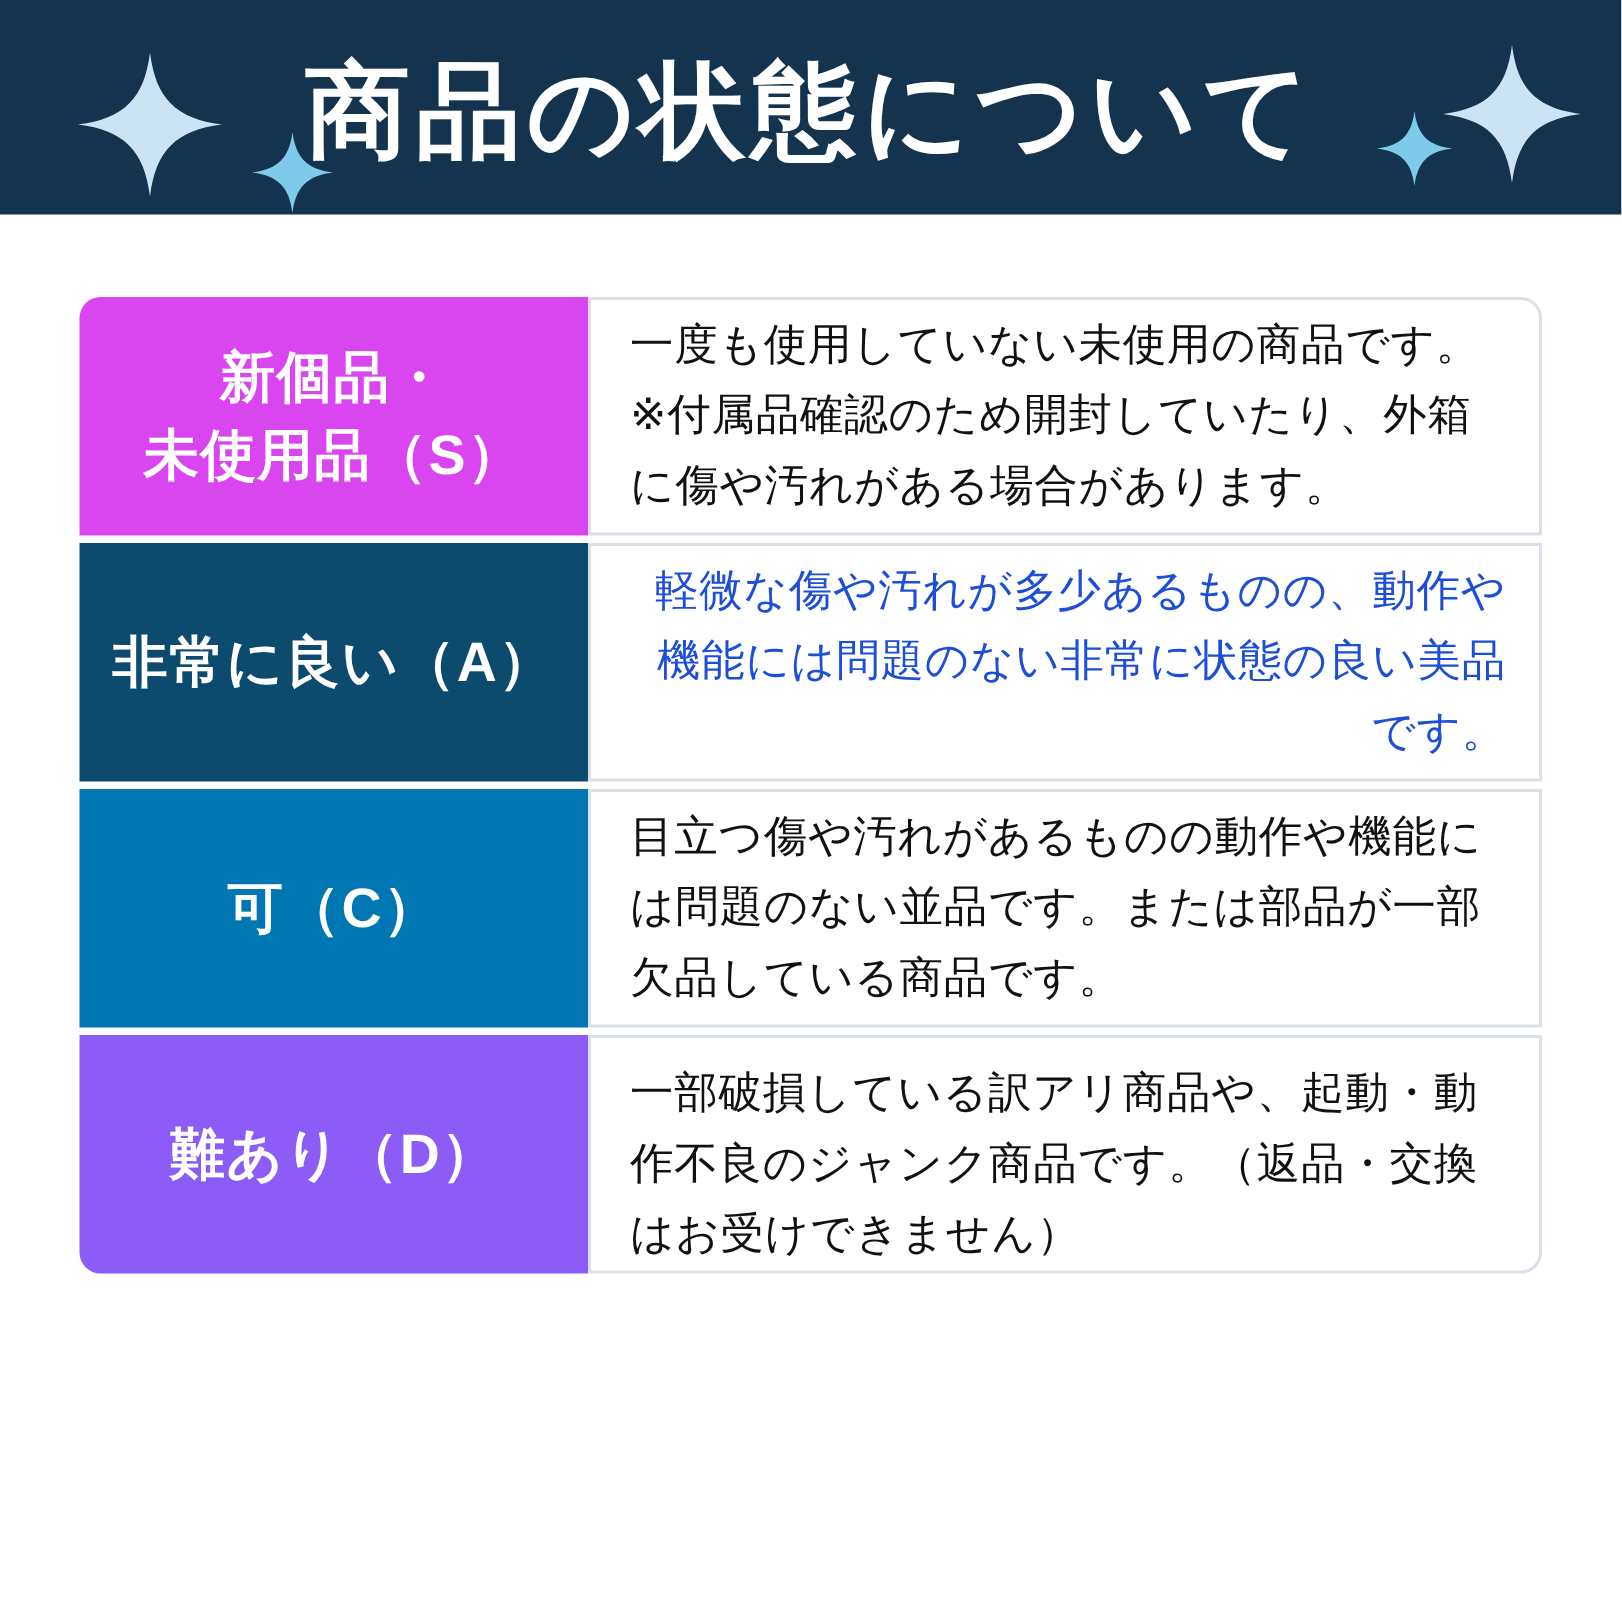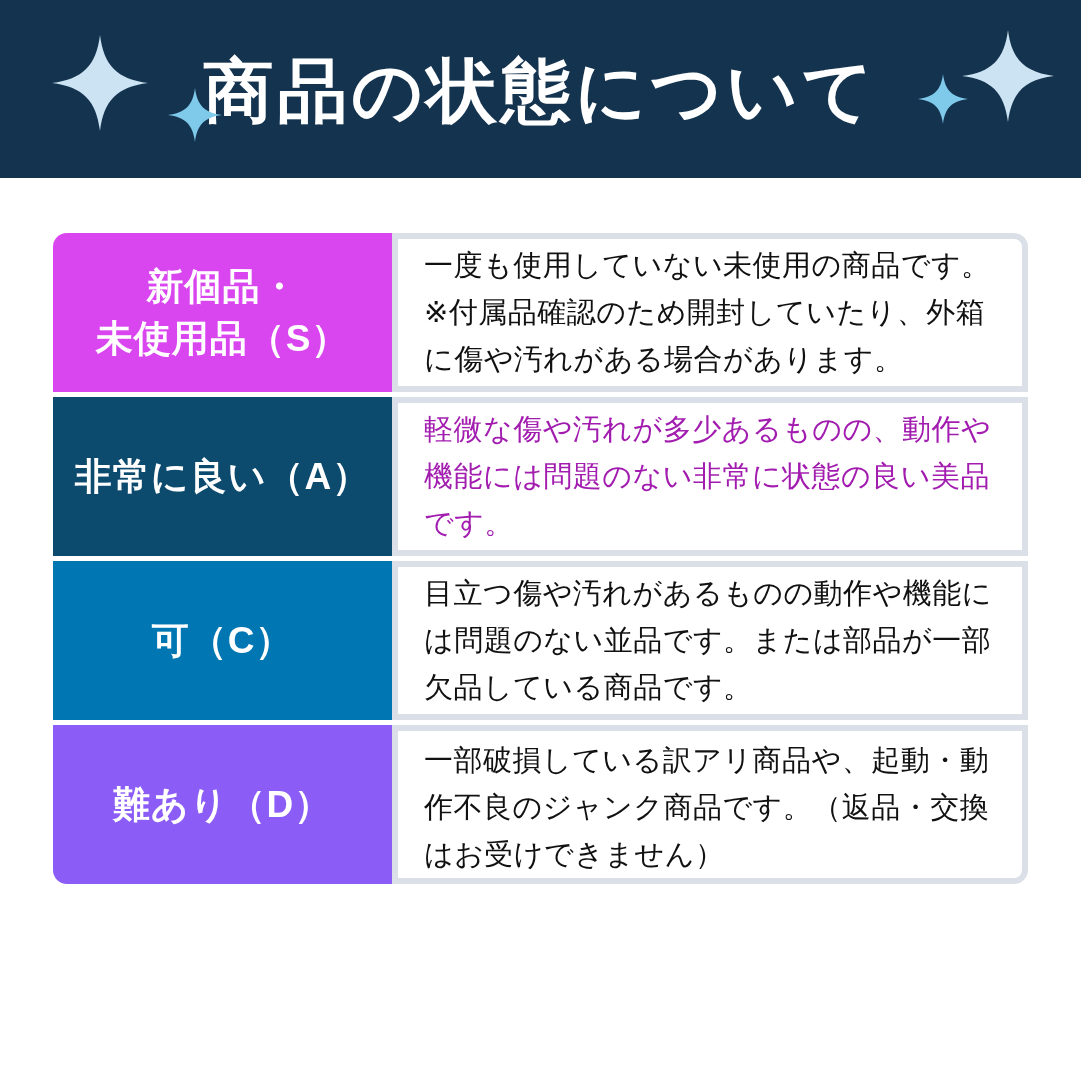--- a/index.html
+++ b/index.html
@@ -7,21 +7,21 @@
     padding: 0;
     background: #ffffff;
     width: 1081px;
     height: 1081px;
     font-family: "Liberation Sans", "DejaVu Sans", sans-serif;
     overflow: hidden;
   }
   .header {
     position: relative;
     width: 1081px;
-    height: 178px;
+    height: 143px;
     display: flex;
     align-items: center;
     justify-content: center;
   }
   .page-title {
     color: #ffffff;
     font-size: 70px;
     font-weight: 900;
     letter-spacing: 4px;
     line-height: 1;
@@ -57,21 +57,21 @@
     color: #ffffff;
     font-size: 37px;
     font-weight: 800;
     line-height: 52px;
     letter-spacing: 1px;
     white-space: pre-line;
   }
   .desc-cell {
     flex: 1;
     background: #ffffff;
-    border: 6px solid #c2410c;
+    border: 2px solid #c2410c;
     display: flex;
     align-items: center;
     padding: 0 22px 0 26px;
     box-sizing: border-box;
   }
   .desc-text {
     color: #111111;
     font-size: 29px;
     line-height: 47px;
     font-weight: 500;
@@ -118,21 +118,21 @@
     <div class="desc-cell" style="border-color: rgb(219, 224, 232);">
       <div class="desc-text" style="color: rgb(17, 17, 17);">一度も使用していない未使用の商品です。※付属品確認のため開封していたり、外箱に傷や汚れがある場合があります。</div>
     </div>
   </div>
 
   <div class="row">
     <div class="grade-cell" style="background: #0c4a6e;">
       <div class="grade-label" style="color: rgb(255, 255, 255);">非常に良い（A）</div>
     </div>
     <div class="desc-cell" style="border-color: rgb(219, 224, 232);">
-      <div class="desc-text" style="color: #a21caf;">軽微な傷や汚れが多少あるものの、動作や機能には問題のない非常に状態の良い美品です。</div>
+      <div class="desc-text" style="color: #1d4ed8; text-align: right;">軽微な傷や汚れが多少あるものの、動作や機能には問題のない非常に状態の良い美品です。</div>
     </div>
   </div>
 
 
   <div class="row">
     <div class="grade-cell" style="background: rgb(0, 119, 178);">
       <div class="grade-label" style="color: rgb(255, 255, 255);">可（C）</div>
     </div>
     <div class="desc-cell" style="border-color: rgb(219, 224, 232);">
       <div class="desc-text" style="color: rgb(17, 17, 17);">目立つ傷や汚れがあるものの動作や機能には問題のない並品です。または部品が一部欠品している商品です。</div>

